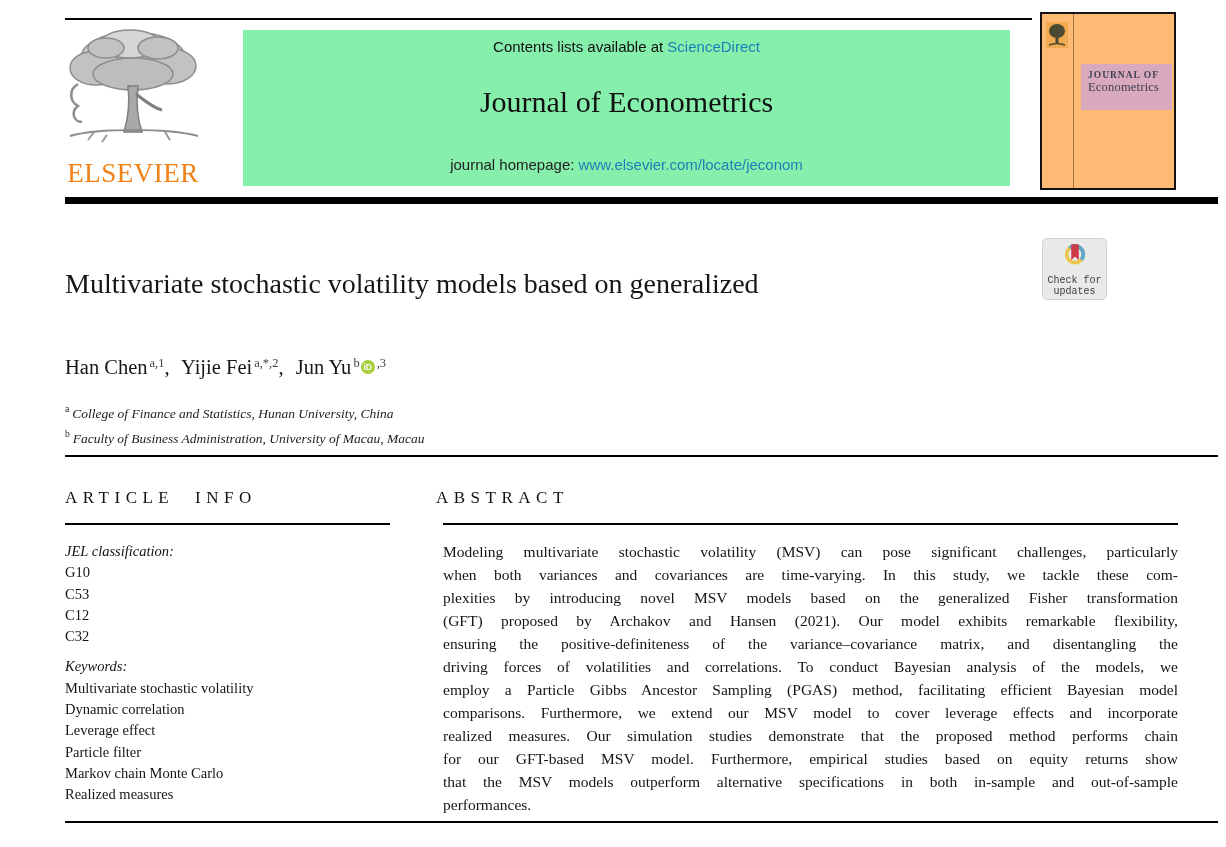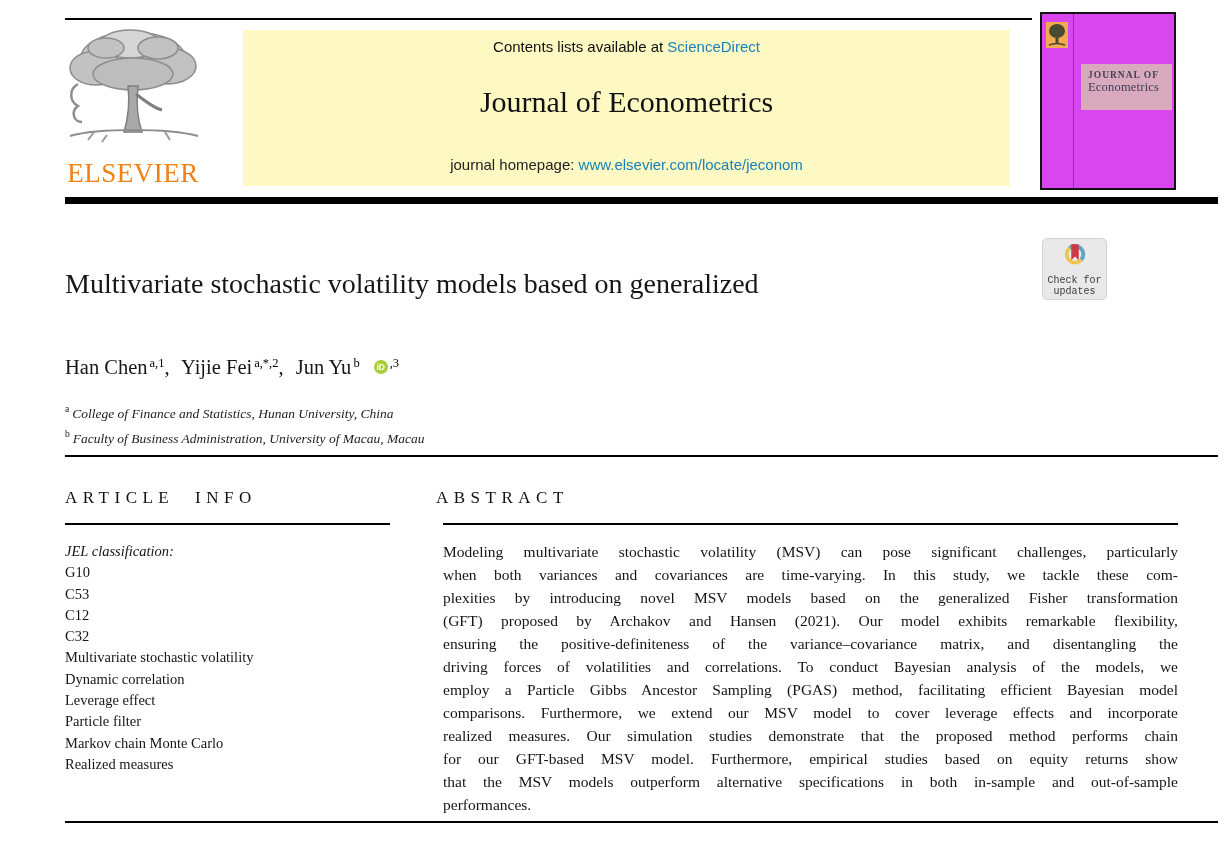--- a/index.html
+++ b/index.html
@@ -5,54 +5,54 @@
   html,body{margin:0;padding:0;background:#ffffff;}
   .page{position:relative;width:1226px;height:847px;background:#fff;
         font-family:"Liberation Serif",serif;color:#1a1a1a;overflow:hidden;}
 
   .rule{position:absolute;background:#000;}
 
   
   .elsevier-block{position:absolute;left:52px;top:24px;width:162px;text-align:center;}
   .elsevier-wordmark{font-family:"Liberation Serif",serif;font-size:27px;color:#f08114;
                      letter-spacing:0.5px;margin-top:2px;}
-  .header-box{position:absolute;left:243px;top:30px;width:767px;height:156px;background:#fef9c3;}
+  .header-box{position:absolute;left:243px;top:30px;width:767px;height:156px;background:#86efac;}
   .contents-line{position:absolute;top:8px;left:0;width:100%;text-align:center;
                  font-family:"Liberation Sans",sans-serif;font-size:15px;color:#111;}
   .link{color:#1b80b8;text-decoration:none;cursor:pointer;}
   .journal-title{position:absolute;top:55px;left:0;width:100%;text-align:center;
                  font-size:30px;color:#111;}
   .homepage-line{position:absolute;top:126px;left:0;width:100%;text-align:center;
                  font-family:"Liberation Sans",sans-serif;font-size:15px;color:#222;}
 
   
-  .cover{position:absolute;left:1040px;top:12px;width:136px;height:178px;background:#d946ef;
+  .cover{position:absolute;left:1040px;top:12px;width:136px;height:178px;background:#fdba74;
          border:2px solid #131313;box-sizing:border-box;padding-left:44px;}
   .cover-vline{position:absolute;left:31px;top:0;width:1px;height:100%;background:rgba(60,30,0,.45);}
   .cover-mini-tree{position:absolute;left:4px;top:8px;width:22px;height:26px;background:#f2a94f;}
   .cover-pinkbox{position:absolute;left:39px;top:50px;width:91px;height:46px;background:#d9a9bd;
                  color:#3f3f52;padding:6px 0 0 7px;box-sizing:border-box;}
   .cover-t1{font-size:9.5px;font-weight:bold;letter-spacing:1px;}
   .cover-t2{font-size:12.5px;letter-spacing:0.2px;}
 
   
   .check-badge{position:absolute;left:1042px;top:238px;width:63px;height:60px;background:#e9e9e9;
                border:1px solid #d2d2d2;border-radius:5px;text-align:center;cursor:pointer;}
   .check-badge svg{margin-top:2px;}
   .check-text{font-family:Liberation Mono, monospace;font-size:10px;line-height:11px;color:#3c3c3c;}
 
   
   .paper-title{position:absolute;left:65px;top:264px;width:900px;font-size:28px;line-height:40px;color:#161616;}
   .title-mark{color:#2d7cb0;font-size:17px;vertical-align:9px;margin-left:2px;}
   .authors{position:absolute;left:65px;top:356px;font-size:20.5px;color:#161616;}
-  .authors sup{font-size:12.5px;color:#000000;vertical-align:7px;margin-left:2px;}
+  .authors sup{font-size:12.5px;color:#404040;vertical-align:7px;margin-left:2px;}
   .author-sep{margin-right:7px;}
   .orcid{display:inline-block;width:14px;height:14px;border-radius:50%;background:#a6ce39;color:#fff;
          font-family:"Liberation Sans",sans-serif;font-size:8.5px;font-weight:bold;line-height:14px;
-         text-align:center;vertical-align:4px;margin-left:14px;cursor:pointer;}
+         text-align:center;vertical-align:4px;margin-left:1px;cursor:pointer;}
   .affiliations{position:absolute;left:65px;top:399px;font-size:13.5px;font-style:italic;
                 line-height:21px;color:#1c1c1c;}
   .affiliations sup{font-size:9.5px;font-style:normal;color:#222;margin-right:3px;}
 
   
   .section-heading{position:absolute;top:488px;font-size:17px;letter-spacing:5.5px;word-spacing:11px;color:#111;}
 
   
   .info-col{position:absolute;left:65px;top:541px;width:340px;font-size:14.5px;line-height:21.3px;color:#151515;}
   .info-label{font-style:italic;}
@@ -159,20 +159,21 @@
   <div class="rule" style="left:443px;top:523px;width:735px;height:1.5px;"></div>
 
   <div class="info-col">
     <div class="info-label">JEL classification:</div>
     <div>
         <div>G10</div>
         <div>C53</div>
         <div>C12</div>
         <div>C32</div>
       </div>
+    <div class="kw-label">Keywords:</div>
     <div>
         <div>Multivariate stochastic volatility</div>
         <div>Dynamic correlation</div>
         <div>Leverage effect</div>
         <div>Particle filter</div>
         <div>Markov chain Monte Carlo</div>
         <div>Realized measures</div>
       </div>
   </div>
 

